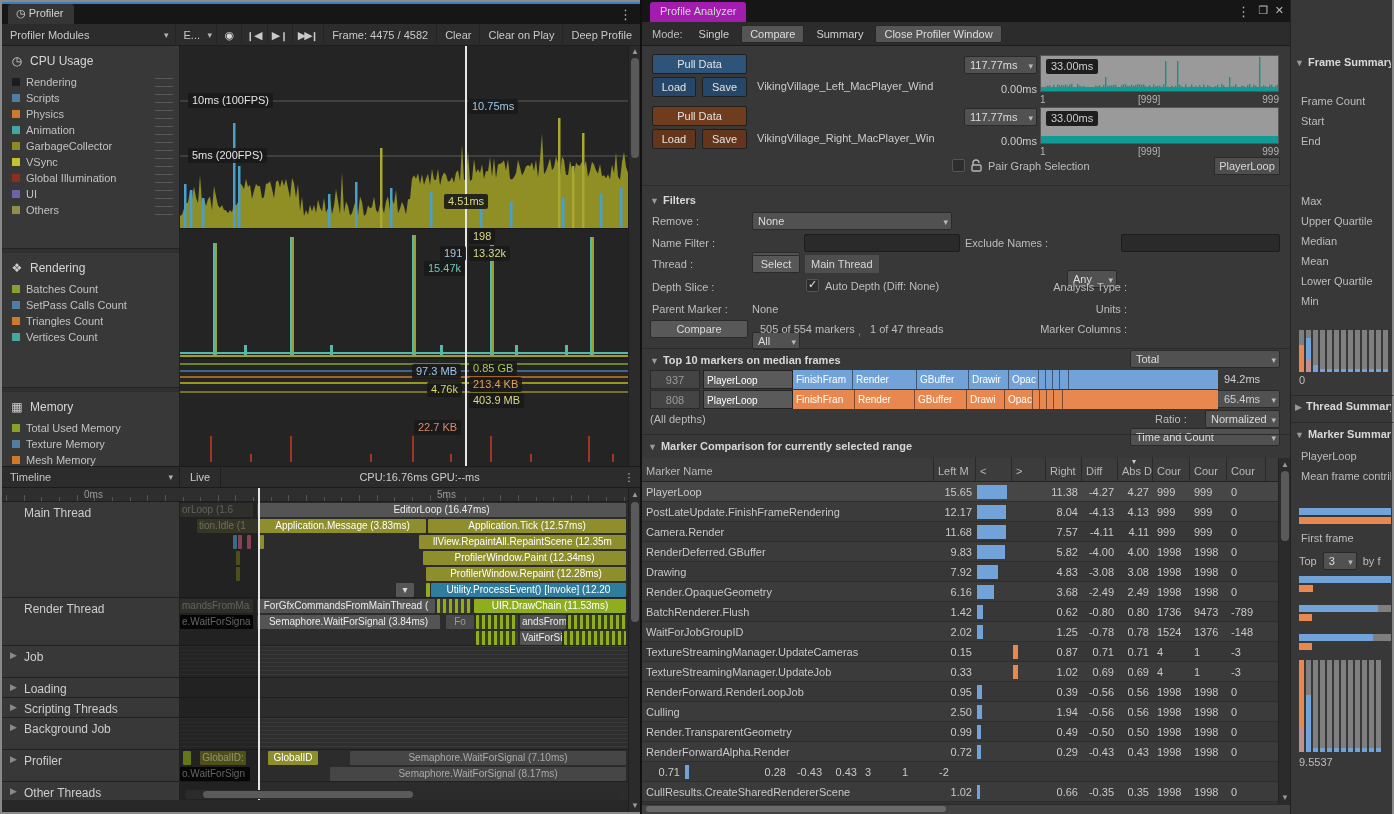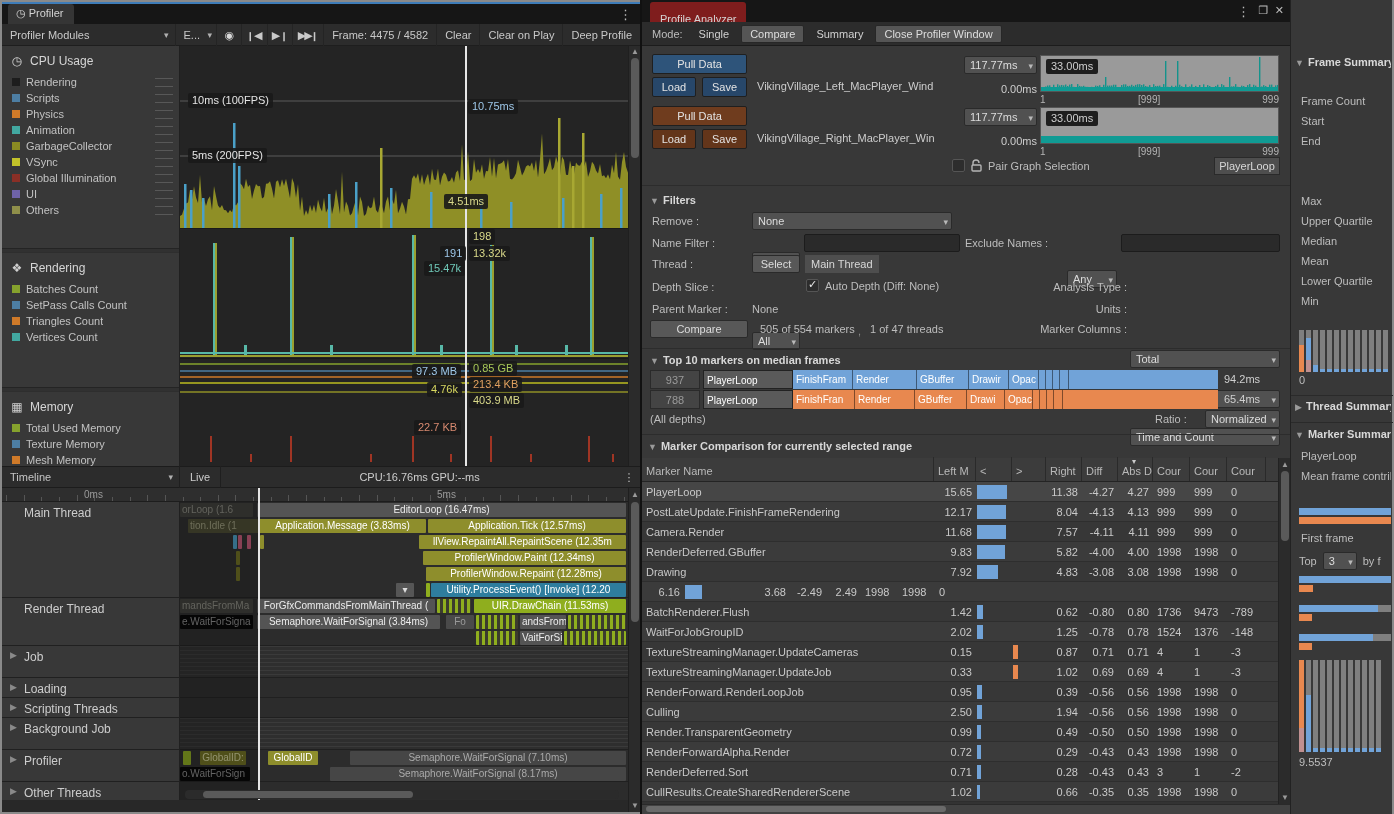--- a/index.html
+++ b/index.html
@@ -77,22 +77,22 @@
   .c-blue{background:#4aa0c8;}
   .c-pink{background:#c85a78;}
   .c-stripes{background:repeating-linear-gradient(90deg,#8fae1e 0 3px,#3c3c2e 3px 6px);}
   .c-collapse{background:#565656;color:#ddd;}
   .dimzone{position:absolute;left:178px;top:0;width:78px;height:100%;background:rgba(16,16,16,.35);}
   .hscroll{position:absolute;left:183px;top:302px;width:434px;height:9px;background:#2b2b2b;border-radius:4px;}
   .hthumb{position:absolute;left:18px;top:1px;width:210px;height:7px;background:#5a5a5a;border-radius:4px;}
   
   .apanel{left:640px;top:0;width:650px;height:814px;background:#383838;border-left:2px solid #111;}
   .atabstrip{position:absolute;left:0;top:0;width:650px;height:22px;background:#161616;}
-  .atab{position:absolute;left:8px;top:2px;height:20px;background:#7f1d1d;border-radius:3px 3px 0 0;
-    padding:11px 10px 0 10px;color:#d4d4d4;}
+  .atab{position:absolute;left:8px;top:2px;height:20px;background:#a21caf;border-radius:3px 3px 0 0;
+    padding:3px 10px 0 10px;color:#d4d4d4;}
   .atoolbar{position:absolute;left:0;top:22px;width:650px;height:24px;background:#2c2c2c;
     border-bottom:1px solid #1c1c1c;display:flex;align-items:center;gap:4px;padding-left:6px;}
   .flatbtn{color:#d0d0d0;padding:2px 8px;}
   .boxbtn{background:#555;border:1px solid #272727;border-radius:2px;color:#dedede;padding:2px 8px;}
   .pullbtn{border-radius:2px;color:#e3e3e3;text-align:center;height:20px;line-height:18px;border:1px solid #1f1f1f;}
   .dsgraph{position:absolute;width:239px;height:37px;background:#9a9a9a;border:1px solid #555;}
   .dstip{position:absolute;left:5px;top:3px;background:#1e1e1e;color:#cfcfcf;border-radius:2px;padding:0 5px;line-height:15px;}
   .dsaxis{position:absolute;width:239px;font-size:10px;color:#b5b5b5;}
   .chk{width:13px;height:13px;background:#2d2d2d;border:1px solid #555;border-radius:2px;position:relative;}
   .chk.on:after{content:"✓";position:absolute;left:1px;top:-2px;color:#e8e8e8;font-size:11px;}
@@ -387,21 +387,21 @@
         <div class="tick" style="left: 586.45px; height: 6px;"></div>
         <div class="tick" style="left: 604.1px; height: 4px;"></div>
         <div class="tick" style="left: 621.75px; height: 4px;"></div>
         <div class="rlabel" style="left: 82px;">0ms</div>
         <div class="rlabel" style="left: 435px;">5ms</div>
       </div>
       <div class="tsec" style="top: 14px; height: 96px;">
         <div class="lane">
           <div class="tbar c-dim" style="left: 0px; width: 73px; top: 1px;">orLoop (1.6</div>
           <div class="tbar c-grey" style="left: 77px; width: 369px; top: 1px;">EditorLoop (16.47ms)</div>
-          <div class="tbar c-dimolive" style="left: 8px; width: 73px; top: 17px;">tion.Idle (1</div>
+          <div class="tbar c-dimolive" style="left: 17px; width: 73px; top: 17px;">tion.Idle (1</div>
           <div class="tbar c-olive" style="left: 79px; width: 167px; top: 17px;">Application.Message (3.83ms)</div>
           <div class="tbar c-olive" style="left: 248px; width: 198px; top: 17px;">Application.Tick (12.57ms)</div>
           <div class="tbar c-blue" style="left: 53px; width: 3px; top: 33px;"></div>
           <div class="tbar c-pink" style="left: 58px; width: 2px; top: 33px;"></div>
           <div class="tbar c-pink" style="left: 67px; width: 2px; top: 33px;"></div>
           <div class="tbar c-olive" style="left: 80px; width: 3px; top: 33px;"></div>
           <div class="tbar c-olive" style="left: 239px; width: 207px; top: 33px;">llView.RepaintAll.RepaintScene (12.35m</div>
           <div class="tbar c-olivedim" style="left: 56px; width: 2px; top: 49px;"></div>
           <div class="tbar c-olive" style="left: 243px; width: 203px; top: 49px;">ProfilerWindow.Paint (12.34ms)</div>
           <div class="tbar c-olivedim" style="left: 56px; width: 2px; top: 65px;"></div>
@@ -814,21 +814,21 @@
               <div class="t10seg" style="width: 40px; flex: 0 0 auto;">Drawir</div>
               <div class="t10seg" style="width: 30px; flex: 0 0 auto;">Opac</div>
               <div class="t10seg" style="width: 7px; flex: 0 0 auto;"></div>
               <div class="t10seg" style="width: 5px; flex: 0 0 auto;"></div>
               <div class="t10seg" style="width: 5px; flex: 0 0 auto;"></div>
               <div class="t10seg" style="width: 9px; flex: 0 0 auto;"></div>
             </div>
             <div class="t10total">94.2ms</div>
           </div>
           <div class="t10row" style="left: 0px; top: 41px; width: 650px;">
-            <div class="t10idx">788</div>
+            <div class="t10idx">808</div>
             <div class="t10bar" style="background: rgb(232, 136, 79);">
               <div class="t10seg" style="width: 90px; background: rgb(90, 90, 90); border: 1px solid rgb(34, 34, 34); flex: 0 0 auto;">PlayerLoop</div>
               <div class="t10seg" style="width: 62px; flex: 0 0 auto;">FinishFran</div>
               <div class="t10seg" style="width: 60px; flex: 0 0 auto;">Render</div>
               <div class="t10seg" style="width: 52px; flex: 0 0 auto;">GBuffer</div>
               <div class="t10seg" style="width: 38px; flex: 0 0 auto;">Drawi</div>
               <div class="t10seg" style="width: 28px; flex: 0 0 auto;">Opac</div>
               <div class="t10seg" style="width: 7px; flex: 0 0 auto;"></div>
               <div class="t10seg" style="width: 5px; flex: 0 0 auto;"></div>
               <div class="t10seg" style="width: 5px; flex: 0 0 auto;"></div>
@@ -922,20 +922,21 @@
           </div>
           <div class="mc num bcell" style="width: 34px;"></div>
           <div class="mc num" style="width: 36px;">4.83</div>
           <div class="mc num" style="width: 36px;">-3.08</div>
           <div class="mc num" style="width: 35px;">3.08</div>
           <div class="mc" style="width: 37px;">1998</div>
           <div class="mc" style="width: 37px;">1998</div>
           <div class="mc" style="width: 39px;">0</div>
         </div>
         <div class="mrow">
+          <div class="mc" style="width: 292px;">Render.OpaqueGeometry</div>
           <div class="mc num" style="width: 42px;">6.16</div>
           <div class="mc num bcell" style="width: 36px;">
             <div class="hbar" style="left: 1px; width: 17px; background: rgb(113, 163, 216);"></div>
           </div>
           <div class="mc num bcell" style="width: 34px;"></div>
           <div class="mc num" style="width: 36px;">3.68</div>
           <div class="mc num" style="width: 36px;">-2.49</div>
           <div class="mc num" style="width: 35px;">2.49</div>
           <div class="mc" style="width: 37px;">1998</div>
           <div class="mc" style="width: 37px;">1998</div>
@@ -1047,21 +1048,20 @@
           </div>
           <div class="mc num bcell" style="width: 34px;"></div>
           <div class="mc num" style="width: 36px;">0.29</div>
           <div class="mc num" style="width: 36px;">-0.43</div>
           <div class="mc num" style="width: 35px;">0.43</div>
           <div class="mc" style="width: 37px;">1998</div>
           <div class="mc" style="width: 37px;">1998</div>
           <div class="mc" style="width: 39px;">0</div>
         </div>
         <div class="mrow">
-          <div class="mc" style="width: 292px;">RenderDeferred.Sort</div>
           <div class="mc num" style="width: 42px;">0.71</div>
           <div class="mc num bcell" style="width: 36px;">
             <div class="hbar" style="left: 1px; width: 4px; background: rgb(113, 163, 216);"></div>
           </div>
           <div class="mc num bcell" style="width: 34px;"></div>
           <div class="mc num" style="width: 36px;">0.28</div>
           <div class="mc num" style="width: 36px;">-0.43</div>
           <div class="mc num" style="width: 35px;">0.43</div>
           <div class="mc" style="width: 37px;">3</div>
           <div class="mc" style="width: 37px;">1</div>

